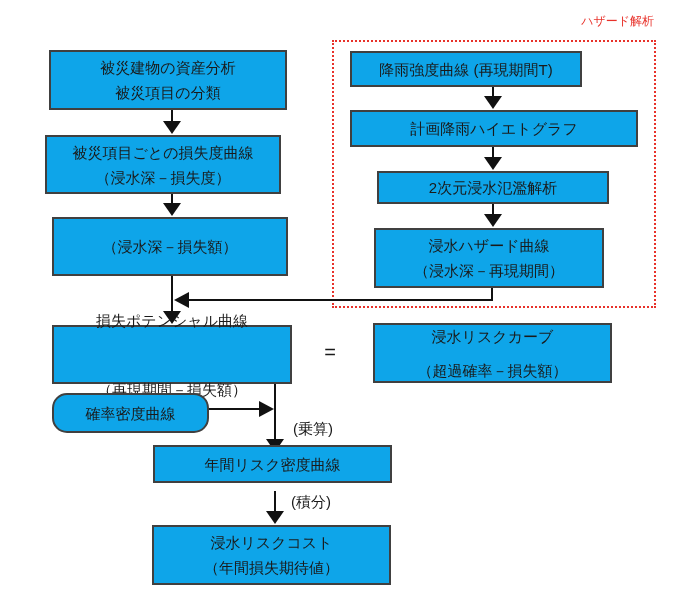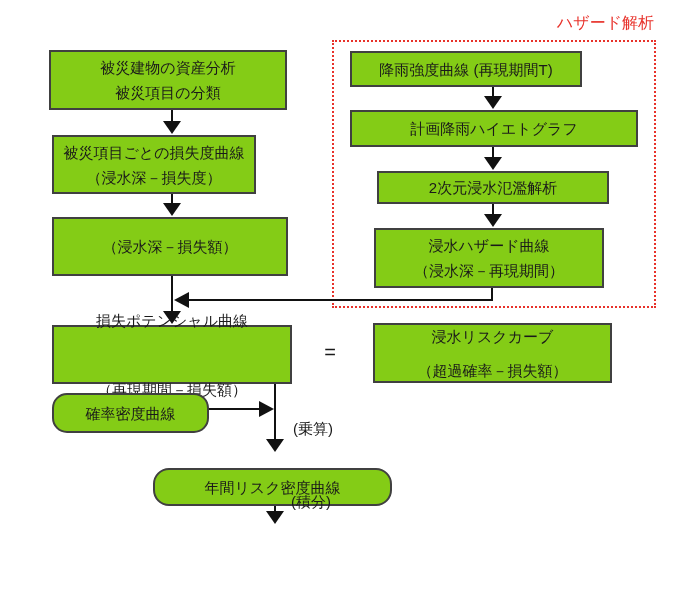--- a/index.html
+++ b/index.html
@@ -2,21 +2,21 @@
 <html style="--accent: #e8312a; --box-border: #404040; --arrow: #111111; --text: #1a1a1a; --bg: #ffffff;"><head>
 <meta charset="utf-8">
 <style>
   html,body{margin:0;padding:0;background:#fff;}
   #stage{
     position:relative;width:700px;height:606px;background:var(--bg,#fff);
     font-family:"Liberation Sans","DejaVu Sans",sans-serif;
     color:var(--text,#1a1a1a);overflow:hidden;
   }
   .box{
-    position:absolute;box-sizing:border-box;background:#84cc16;
+    position:absolute;box-sizing:border-box;background:#0ea5e9;
     border:2px solid var(--box-border,#404040);
     display:flex;flex-direction:column;justify-content:center;align-items:center;
     text-align:center;font-size:15px;line-height:25px;z-index:3;
   }
   .box span{display:block;white-space:nowrap;}
   .vl{position:absolute;width:2px;background:var(--arrow,#111);z-index:2;}
   .hl{position:absolute;height:2px;background:var(--arrow,#111);z-index:2;}
   .ah-down{position:absolute;width:0;height:0;z-index:2;
     border-left:9px solid transparent;border-right:9px solid transparent;
     border-top:13px solid var(--arrow,#111);}
@@ -25,61 +25,65 @@
     border-right:15px solid var(--arrow,#111);}
   .ah-right{position:absolute;width:0;height:0;z-index:2;
     border-top:8px solid transparent;border-bottom:8px solid transparent;
     border-left:15px solid var(--arrow,#111);}
   .hazard-zone{
     position:absolute;left:332px;top:40px;width:324px;height:268px;
     border:2px dotted var(--accent,#e8312a);box-sizing:border-box;z-index:1;
   }
   .hazard-label{
     position:absolute;left:540px;top:13px;width:114px;text-align:right;
-    color:var(--accent,#e8312a);font-size:16px;white-space:nowrap;z-index:3;
+    color:var(--accent,#e8312a);font-size:12px;white-space:nowrap;z-index:3;
   }
   .op-label{position:absolute;font-size:15px;white-space:nowrap;z-index:3;}
   .equals{position:absolute;left:316px;top:341px;width:28px;text-align:center;
     font-size:20px;z-index:3;}
 </style>
 </head>
 <body>
 
 <div id="stage">
 
   <div class="hazard-zone"></div>
   <div class="hazard-label">ハザード解析</div>
 
   <div class="box" style="left:49px;top:50px;width:238px;height:60px;">
     <span>被災建物の資産分析</span>
     <span>被災項目の分類</span>
   </div>
 
-  <div class="box" style="left:52px;top:135px;width:204px;height:59px;">
+  <div class="box" style="left:45px;top:135px;width:236px;height:59px;">
     <span>被災項目ごとの損失度曲線</span>
     <span>（浸水深－損失度）</span>
   </div>
 
   <div class="box" style="left:52px;top:217px;width:236px;height:59px;">
     <span>（浸水深－損失額）</span>
   </div>
 
   <div class="box" style="left:52px;top:325px;width:240px;height:59px;gap:44px;">
     <span>損失ポテンシャル曲線</span>
     <span>（再現期間－損失額）</span>
   </div>
 
   <div class="box" style="left:52px;top:393px;width:157px;height:40px;border-radius:15px;">
     <span>確率密度曲線</span>
   </div>
 
-  <div class="box" style="left:153px;top:468px;width:239px;height:38px;border-radius:16px;">
+  <div class="box" style="left:153px;top:445px;width:239px;height:38px;">
     <span>年間リスク密度曲線</span>
   </div>
 
+  <div class="box" style="left:152px;top:525px;width:239px;height:60px;">
+    <span>浸水リスクコスト</span>
+    <span>（年間損失期待値）</span>
+  </div>
 
   <div class="box" style="left:350px;top:51px;width:232px;height:36px;">
     <span>降雨強度曲線 (再現期間T)</span>
   </div>
 
   <div class="box" style="left:350px;top:110px;width:288px;height:37px;">
     <span>計画降雨ハイエトグラフ</span>
   </div>
 
   <div class="box" style="left:377px;top:171px;width:232px;height:33px;">

